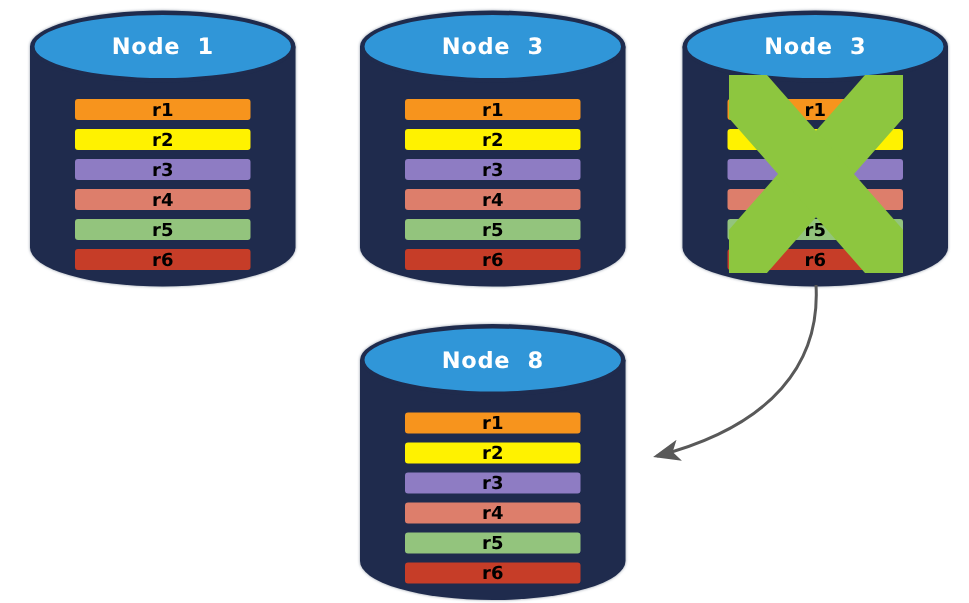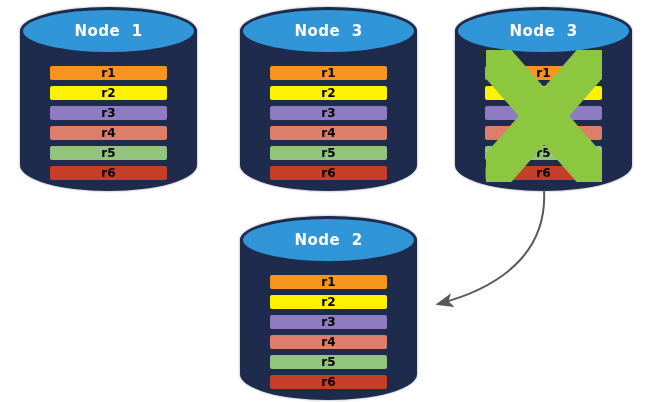--- a/index.html
+++ b/index.html
@@ -214,21 +214,21 @@
             <span>r6</span>
           </div>
       </div>
     </div>
   </div>
 
   <div class="node n4">
     <div class="cyl">
       <div class="cyl-body"></div>
       <div class="cyl-top">
-        <span class="node-title">Node  2</span>
+        <span class="node-title">Node  8</span>
       </div>
       <div class="bars">
         <div class="bar" style="background: rgb(247, 148, 29);">
             <span>r1</span>
           </div>
         <div class="bar" style="background: rgb(255, 242, 0);">
             <span>r2</span>
           </div>
         <div class="bar" style="background: rgb(142, 124, 195);">
             <span>r3</span>

